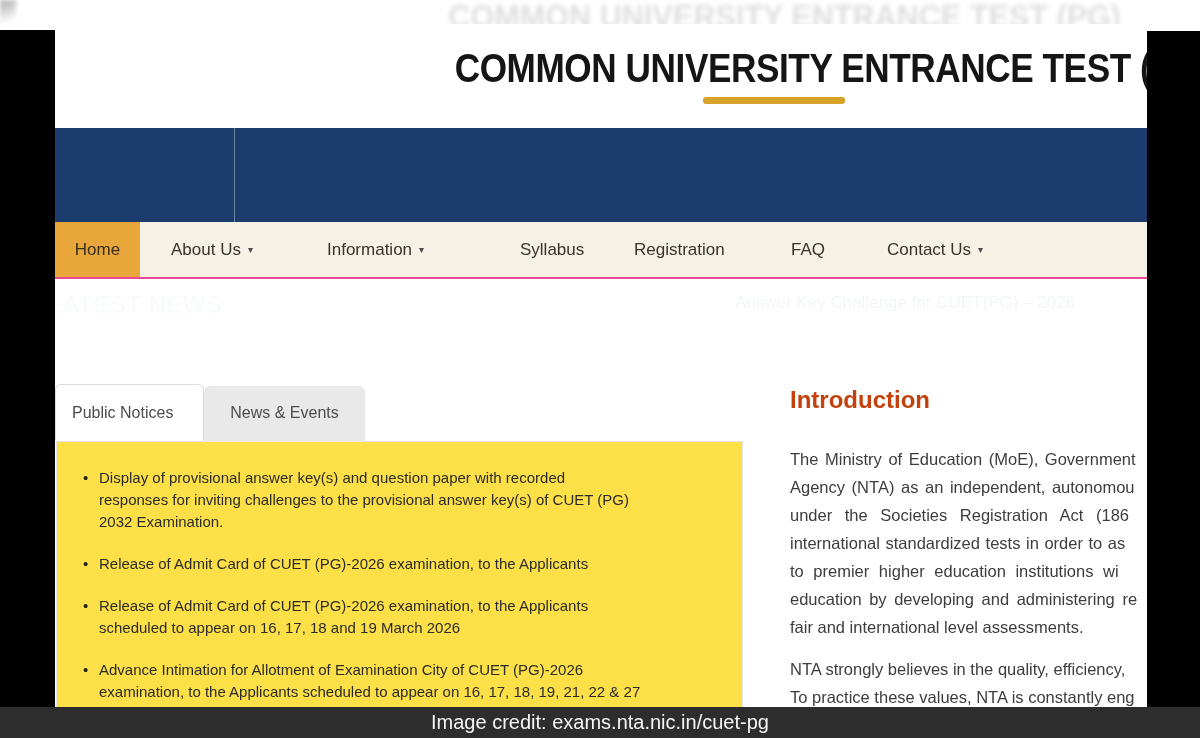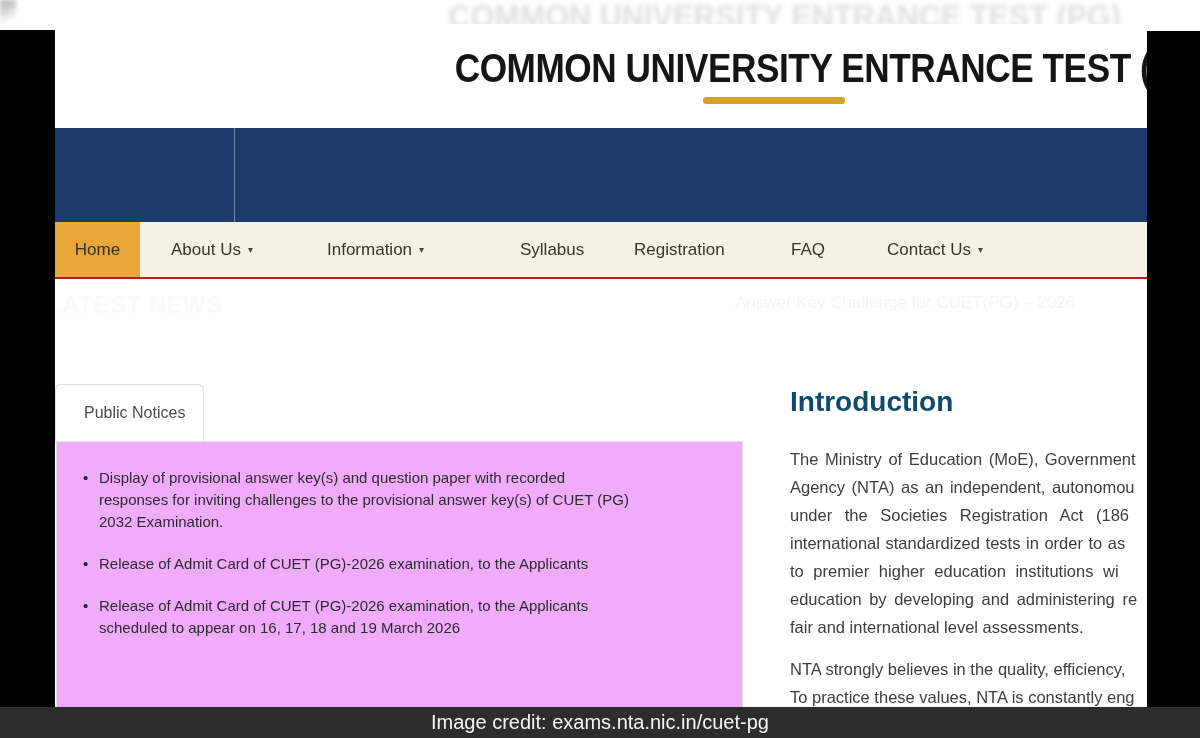--- a/index.html
+++ b/index.html
@@ -23,45 +23,45 @@
   
   .news-bar{position:absolute;left:55px;top:128px;width:1092px;height:94px;background:#1d3c6e;}
   .news-label{position:absolute;left:-8px;top:163px;font-size:24px;font-weight:bold;
     color:#fafbfd;letter-spacing:.5px;white-space:nowrap;}
   .news-divider{position:absolute;left:234px;top:128px;width:1px;height:94px;
     background:rgba(255,255,255,.38);}
   .news-ticker{position:absolute;left:570px;top:165px;width:560px;text-align:center;
     font-size:17px;color:#f2f5fa;white-space:nowrap;cursor:pointer;}
   
   .nav-bar{position:absolute;left:55px;top:222px;width:1092px;height:55px;
-    background:#f5f1e4;border-bottom:2px solid #b91c1c;}
+    background:#f5f1e4;border-bottom:2px solid #ec4899;}
   .nav-home{position:absolute;left:0;top:0;width:85px;height:55px;background:#e9a63b;
     text-align:center;line-height:55px;font-size:17px;color:#35301f;cursor:pointer;}
   .nav-item{position:absolute;top:0;height:55px;line-height:55px;font-size:17px;
     color:#37342c;white-space:nowrap;cursor:pointer;}
   .caret{display:inline-block;margin-left:7px;font-size:10px;color:#4a4a4a;
     transform:translateY(-2px);}
   
   .tab{position:absolute;cursor:pointer;font-size:16px;color:#4c4c4c;}
   .tab-public{left:55px;top:384px;width:149px;height:57px;background:#ffffff;
     border:1px solid #dedede;border-bottom:none;border-radius:6px 6px 0 0;
-    line-height:55px;padding-left:28px;box-sizing:border-box;z-index:2;}
+    line-height:55px;padding-left:16px;box-sizing:border-box;z-index:2;}
   .tab-news{left:204px;top:386px;width:161px;height:56px;background:#e9e9e9;
     border-radius:6px 6px 0 0;line-height:54px;text-align:center;z-index:1;}
   
   .notices-panel{position:absolute;left:56px;top:441px;width:687px;height:297px;
-    box-sizing:border-box;background:#f0abfc;border:1px solid #e3e3e3;
+    box-sizing:border-box;background:#fde047;border:1px solid #e3e3e3;
     padding:25px 18px 16px 28px;overflow:hidden;z-index:0;}
   .notice{position:relative;padding-left:14px;margin-bottom:20px;cursor:pointer;}
   .notice::before{content:"•";position:absolute;left:-2px;top:0;font-size:15px;
     line-height:22px;color:#222;}
   .nline{font-size:15px;line-height:22px;color:#2b2b2b;white-space:nowrap;}
   
-  .intro-heading{position:absolute;left:790px;top:386px;margin:0;font-size:28px;
-    font-weight:bold;color:#0c4a6e;white-space:nowrap;}
+  .intro-heading{position:absolute;left:790px;top:386px;margin:0;font-size:24px;
+    font-weight:bold;color:#c2410c;white-space:nowrap;}
   .intro-body{position:absolute;left:790px;top:445px;width:420px;}
   .iline{font-size:16.5px;line-height:28px;color:#3d3d3d;white-space:nowrap;}
   .pgap{height:14px;}
   
   .bar-left{position:absolute;left:0;top:30px;width:55px;height:677px;background:#000;z-index:20;}
   .bar-right{position:absolute;left:1147px;top:31px;width:53px;height:676px;background:#000;z-index:20;}
   .caption-bar{position:absolute;left:0;top:707px;width:1200px;height:31px;
     background:#2d2d2d;z-index:30;text-align:center;}
   .caption-text{font-size:20px;color:#f5f5f5;line-height:31px;}
 </style>
@@ -106,33 +106,40 @@
       <span>FAQ</span>
     </div>
     <div class="nav-item" style="left:832px;">
       <span>Contact Us</span><span class="caret">▾</span>
     </div>
   </div>
 
   <div class="tab tab-public">
     <span>Public Notices</span>
   </div>
+  <div class="tab tab-news">
+    <span>News &amp; Events</span>
+  </div>
 
   <div class="notices-panel">
     <div class="notice">
       <div class="nline">Display of provisional answer key(s) and question paper with recorded</div>
       <div class="nline">responses for inviting challenges to the provisional answer key(s) of CUET (PG)</div>
       <div class="nline">2032 Examination.</div>
     </div>
     <div class="notice">
       <div class="nline">Release of Admit Card of CUET (PG)-2026 examination, to the Applicants</div>
     </div>
     <div class="notice">
       <div class="nline">Release of Admit Card of CUET (PG)-2026 examination, to the Applicants</div>
       <div class="nline">scheduled to appear on 16, 17, 18 and 19 March 2026</div>
+    </div>
+    <div class="notice">
+      <div class="nline">Advance Intimation for Allotment of Examination City of CUET (PG)-2026</div>
+      <div class="nline">examination, to the Applicants scheduled to appear on 16, 17, 18, 19, 21, 22 &amp; 27</div>
     </div>
   </div>
 
   <h2 class="intro-heading">Introduction</h2>
   <div class="intro-body">
     <div class="iline" style="word-spacing:2px;">The Ministry of Education (MoE), Government</div>
     <div class="iline" style="word-spacing:2px;">Agency (NTA) as an independent, autonomou</div>
     <div class="iline" style="word-spacing:8px;">under the Societies Registration Act (186</div>
     <div class="iline" style="word-spacing:1px;">international standardized tests in order to as</div>
     <div class="iline" style="word-spacing:5px;">to premier higher education institutions wi</div>

